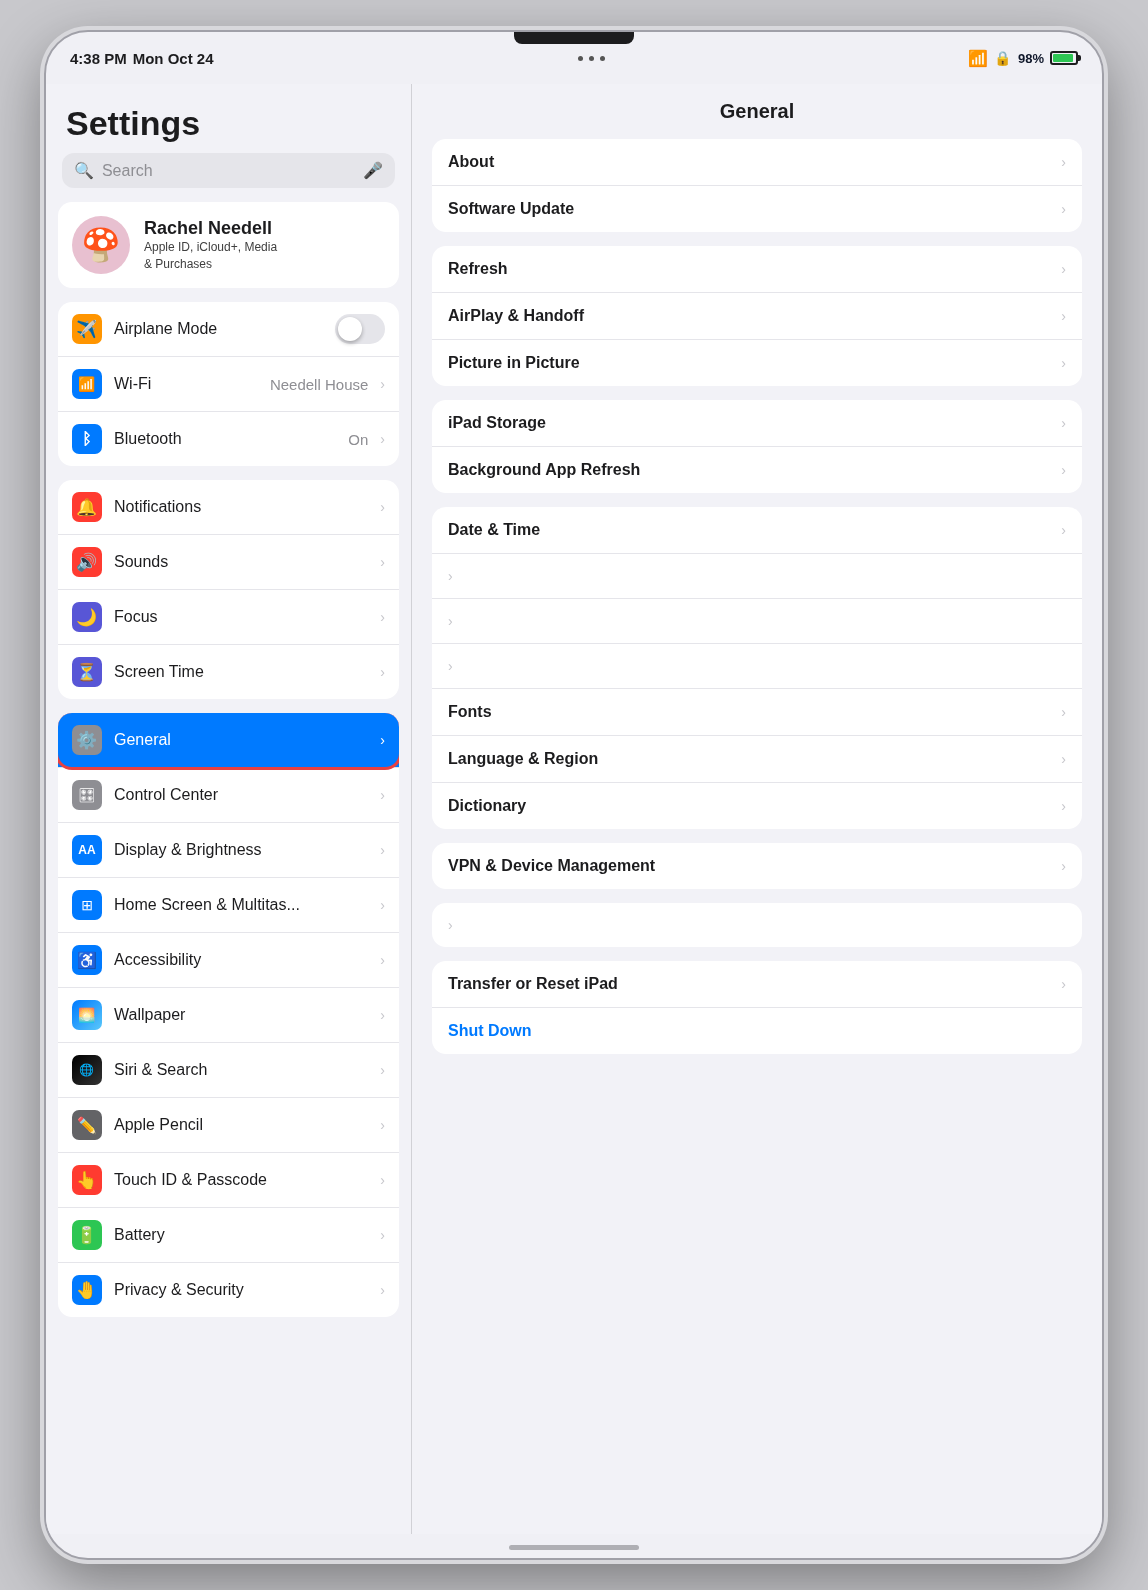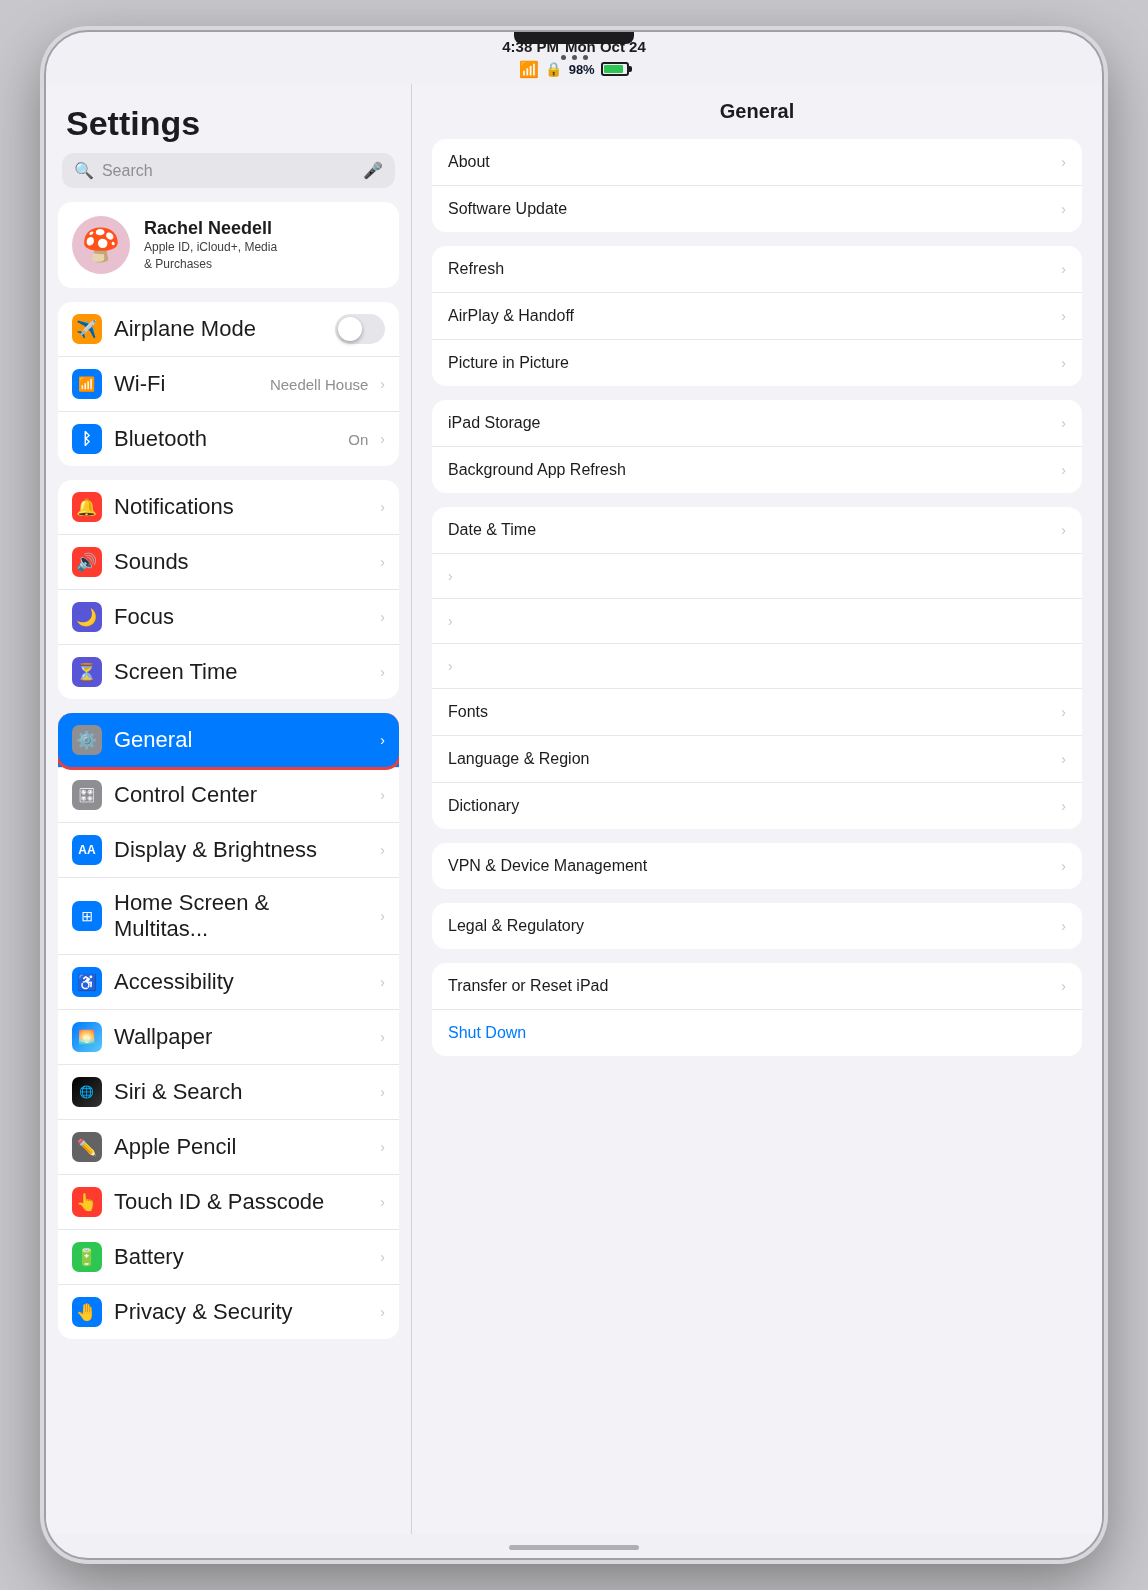--- a/index.html
+++ b/index.html
@@ -23,25 +23,24 @@
       border: 2px solid #a0a0a8;
       box-shadow: 0 0 0 4px #d8d8dc, 0 20px 60px rgba(0,0,0,0.4);
     }
     
     .status-bar {
       position: absolute;
       top: 0; left: 0; right: 0;
       height: 52px;
       display: flex;
       align-items: center;
-      justify-content: center;
+      justify-content: space-between;
       padding: 0 24px;
       background: transparent;
       z-index: 10;
-      flex-direction: column;
     }
     .status-time {
       font-size: 15px;
       font-weight: 600;
       color: #1c1c1e;
     }
     .status-center {
       display: flex;
       gap: 6px;
       align-items: center;
@@ -197,21 +196,21 @@
       width: 30px; height: 30px;
       border-radius: 7px;
       display: flex;
       align-items: center;
       justify-content: center;
       flex-shrink: 0;
       font-size: 17px;
     }
     .item-label {
       flex: 1;
-      font-size: 22px;
+      font-size: 16px;
       color: #1c1c1e;
     }
     .item-value {
       font-size: 15px;
       color: #8e8e93;
     }
     .item-chevron {
       color: #c7c7cc;
       font-size: 14px;
     }
@@ -270,20 +269,21 @@
       padding: 14px 16px;
       border-bottom: 0.5px solid #e5e5ea;
       cursor: pointer;
       gap: 10px;
     }
     .settings-row:last-child { border-bottom: none; }
     .settings-row-label {
       flex: 1;
       font-size: 16px;
       color: #1c1c1e;
+      font-weight: bold;
     }
     .settings-row-label.blue { color: #007aff; }
     .settings-row-chevron {
       color: #c7c7cc;
       font-size: 14px;
     }
 
     
     .divider {
       width: 1px;
@@ -563,21 +563,20 @@
 
       <div class="settings-group">
         <div class="settings-row">
           <span class="settings-row-label">VPN &amp; Device Management</span>
           <span class="settings-row-chevron">›</span>
         </div>
       </div>
 
       <div class="settings-group">
         <div class="settings-row">
-          <span class="settings-row-label">Legal &amp; Regulatory</span>
           <span class="settings-row-chevron">›</span>
         </div>
       </div>
 
       <div class="settings-group">
         <div class="settings-row">
           <span class="settings-row-label">Transfer or Reset iPad</span>
           <span class="settings-row-chevron">›</span>
         </div>
         <div class="settings-row">

